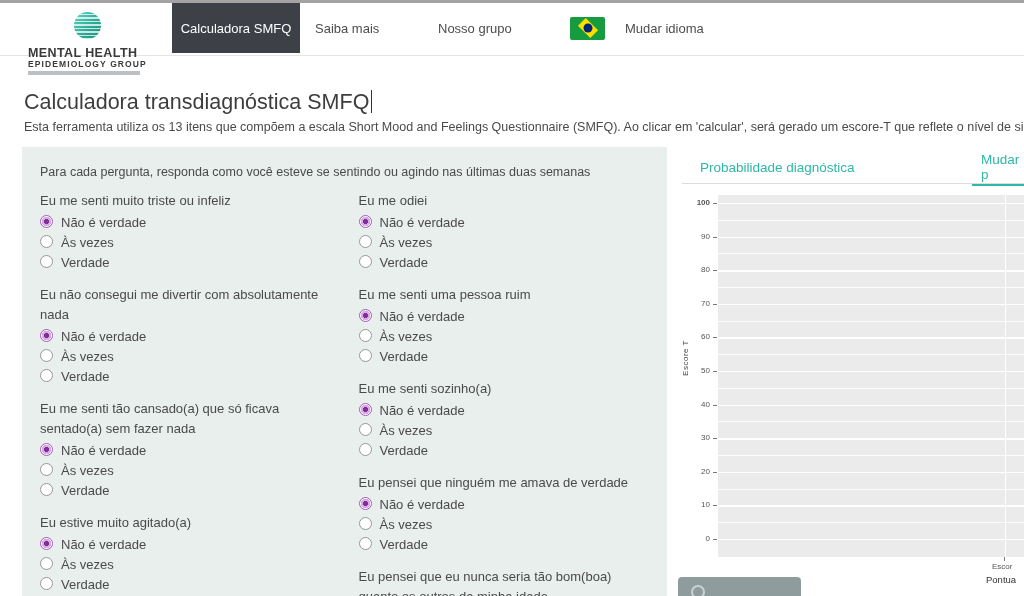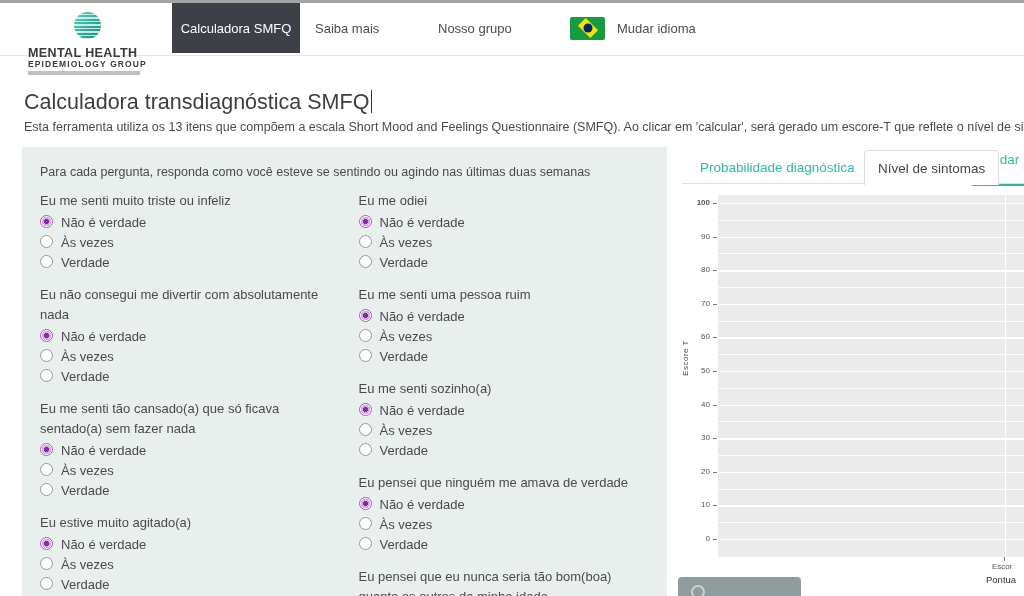--- a/index.html
+++ b/index.html
@@ -20,21 +20,21 @@
   .logo-text{display:flex;flex-direction:column;line-height:1.05;}
   .logo-l1{font-size:12.5px;font-weight:bold;color:#3a3a3a;letter-spacing:.4px;}
   .logo-l2{font-size:8.5px;font-weight:bold;color:#3a3a3a;letter-spacing:1.1px;}
   .logo-tagline{margin-top:2px;height:3.5px;width:112px;background:#a9b0b5;opacity:.8;}
 
   .nav-active{position:absolute;left:172px;top:0;width:128px;height:50px;background:#3d4147;
       color:#fff;font-size:13px;display:flex;align-items:center;justify-content:center;cursor:pointer;}
   .nav-link{position:absolute;top:0;height:50px;display:flex;align-items:center;
       font-size:13px;color:#4d4d4d;cursor:pointer;}
   .nav-saiba{left:315px;} .nav-grupo{left:438px;}
-  .lang{position:absolute;left:570px;top:0;height:50px;display:flex;align-items:center;gap:12px;cursor:pointer;}
+  .lang{position:absolute;left:570px;top:0;height:50px;display:flex;align-items:center;gap:20px;cursor:pointer;}
   .flag{width:35px;height:23px;background:#169b3e;border-radius:2px;position:relative;flex:0 0 auto;}
   .flag .diamond{position:absolute;left:50%;top:50%;width:14px;height:14px;background:#ffdf00;
       transform:translate(-50%,-50%) rotate(45deg) scale(1.25,.78);}
   .flag .circle{position:absolute;left:50%;top:50%;width:9px;height:9px;border-radius:50%;
       background:#002776;transform:translate(-50%,-50%);}
   .lang-label{font-size:13px;color:#4d4d4d;}
 
   
   .page-title{position:absolute;left:24px;top:76px;font-size:21.5px;font-weight:400;color:#3d3d3d;}
   .caret{display:inline-block;width:1px;height:23px;background:#333;margin-left:2px;vertical-align:-4px;}
@@ -269,21 +269,20 @@
   <div class="q-block">
     <div class="q-title">Eu pensei que eu nunca seria tão bom(boa) quanto os outros da minha idade</div>
 
   </div>
 </div>
     </div>
   </div>
 
   <div class="tabs-underline"></div>
   <div class="tab tab-inactive tab1">Probabilidade diagnóstica</div>
-  <div class="tab tab-active">Nível de sintomas</div>
   <div class="tab tab-inactive tab3">Mudar p</div>
   <div class="tab3-teal-line"></div>
 
   <div class="chart">
     <div class="panel" id="chart-panel">
       <div class="glv" style="left:287px"></div>
     <div class="gl major" style="top: 344px;"></div>
         <div class="gl minor" style="top: 327.2px;"></div>
         <div class="gl major" style="top: 310.4px;"></div>
         <div class="gl minor" style="top: 293.6px;"></div>

